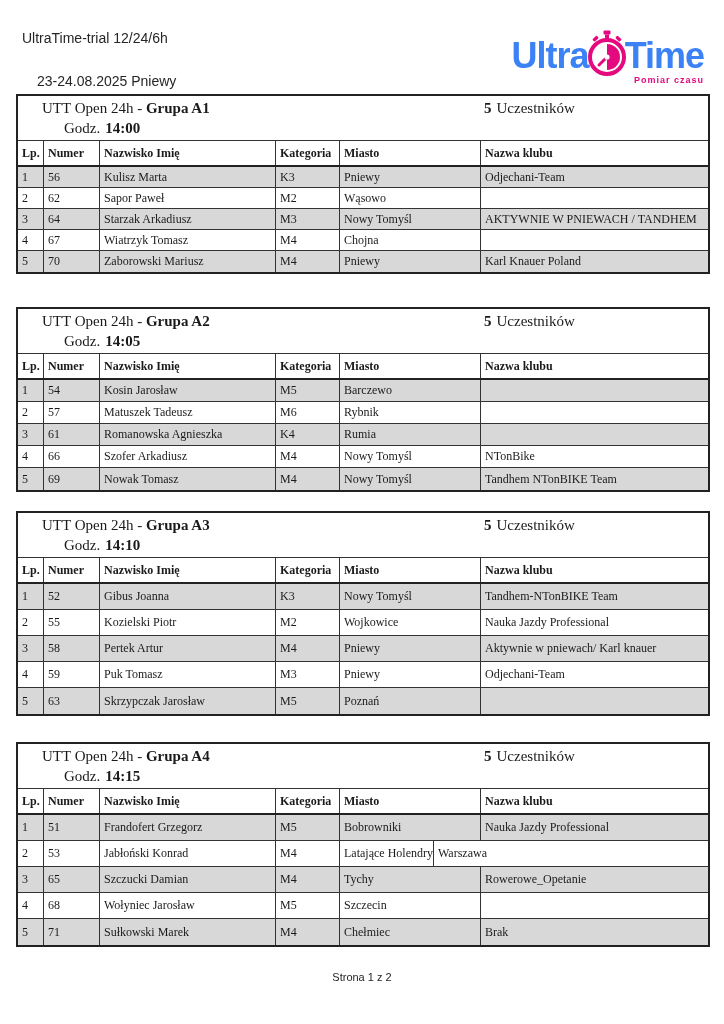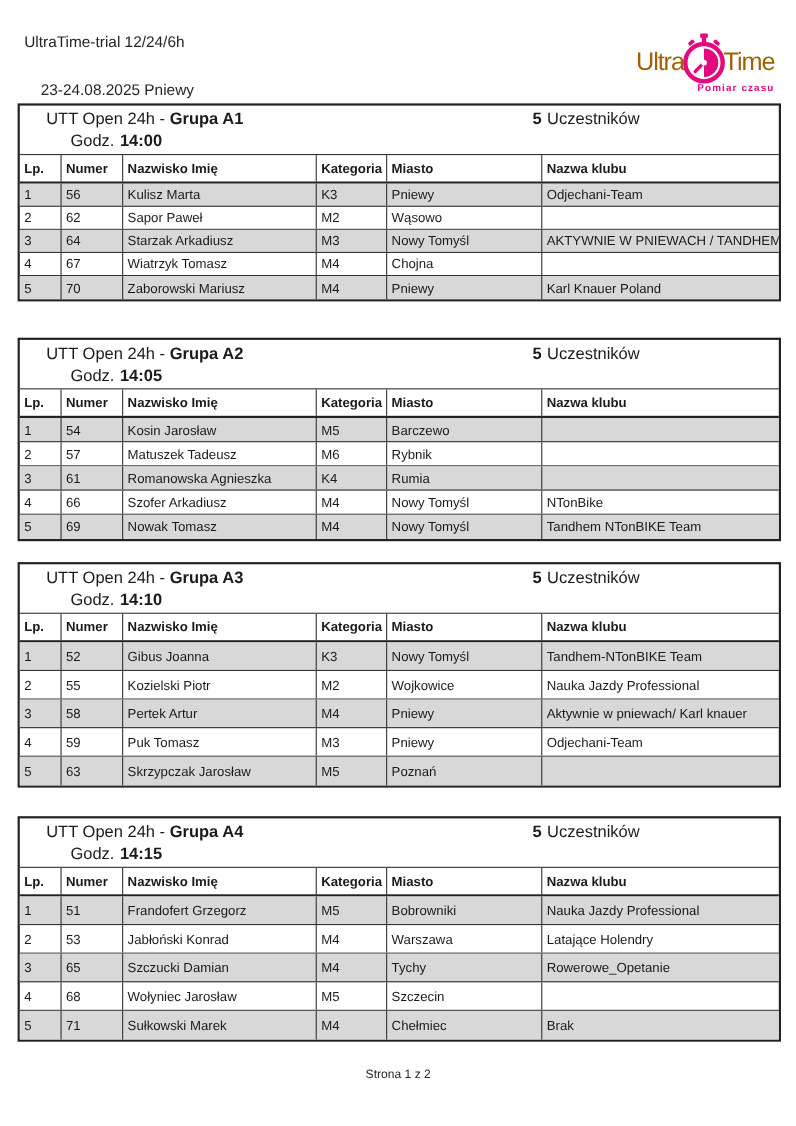--- a/index.html
+++ b/index.html
@@ -11,30 +11,30 @@
     color:#1a1a1a;
     overflow:hidden;
   }
 
   
   .event-title { position:absolute; left:22px; top:30px; font-size:14px; color:#262626; }
   .event-date  { position:absolute; left:37px; top:53px; font-size:14px; color:#262626;margin-top:20px; }
 
   
   .logo { position:absolute; top:34px; right:20px; display:flex; align-items:center; height:44px; }
-  .logo-word { font-size:23px; font-weight:normal; color:#a16207; letter-spacing:-1px; }
+  .logo-word { font-size:36px; font-weight:bold; color:#3b82f6; letter-spacing:-1px; }
   .logo-watch { width:42px; height:48px; margin:0 -3px; position:relative; top:-2px; }
   .logo-tagline {
     position:absolute; right:0; bottom:-7px;
     font-size:9px; font-weight:bold; letter-spacing:1px;
     color:#e5097f;
   }
 
   
-  .content { position:absolute; left:16px; top:94px; width:694px; }
+  .content { position:absolute; left:16px; top:94px; width:694px;font-family:Liberation Serif, serif; }
   .group { border:2px solid #222; background:#fff; }
   .g0 { margin-bottom:33px; }
   .g1 { margin-bottom:19px; }
   .g2 { margin-bottom:26px; }
 
   .title-band { position:relative; height:45px; border-bottom:1px solid #333; }
   .title-line1 { position:absolute; left:24px; top:4px; font-size:15px; }
   .title-line2 { position:absolute; left:46px; top:24px; font-size:15px; }
   .count-box { position:absolute; left:466px; top:4px; font-size:15px; }
   .b { font-weight:bold; }
@@ -49,21 +49,21 @@
   .g2 .row, .g3 .row { height:26px; }
 
   .cell {
     font-size:12px; padding:0 0 0 4px;
     display:flex; align-items:center;
     border-right:1px solid #333;
     white-space:nowrap; overflow:hidden;
     flex:none;
   }
   .cell:last-child { border-right:none; flex:1 1 auto;text-align:right; }
-  .c0 { width:38px; }
+  .c0 { width:26px; }
   .c1 { width:56px; }
   .c2 { width:176px; }
   .c3 { width:64px; }
   .c4 { width:141px; }
 
   
   .footer { position:absolute; top:971px; left:0; width:100%; text-align:center; font-size:11px; color:#262626; }
 </style>
 </head>
 <body>
@@ -307,22 +307,22 @@
           <div class="cell c2">Frandofert Grzegorz</div>
           <div class="cell c3">M5</div>
           <div class="cell c4">Bobrowniki</div>
           <div class="cell c5">Nauka Jazdy Professional</div>
         </div>
         <div class="row">
           <div class="cell c0">2</div>
           <div class="cell c1">53</div>
           <div class="cell c2">Jabłoński Konrad</div>
           <div class="cell c3">M4</div>
+          <div class="cell c5">Latające Holendry</div>
           <div class="cell c4">Warszawa</div>
-          <div class="cell c5">Latające Holendry</div>
         </div>
         <div class="row shaded">
           <div class="cell c0">3</div>
           <div class="cell c1">65</div>
           <div class="cell c2">Szczucki Damian</div>
           <div class="cell c3">M4</div>
           <div class="cell c4">Tychy</div>
           <div class="cell c5">Rowerowe_Opetanie</div>
         </div>
         <div class="row">

